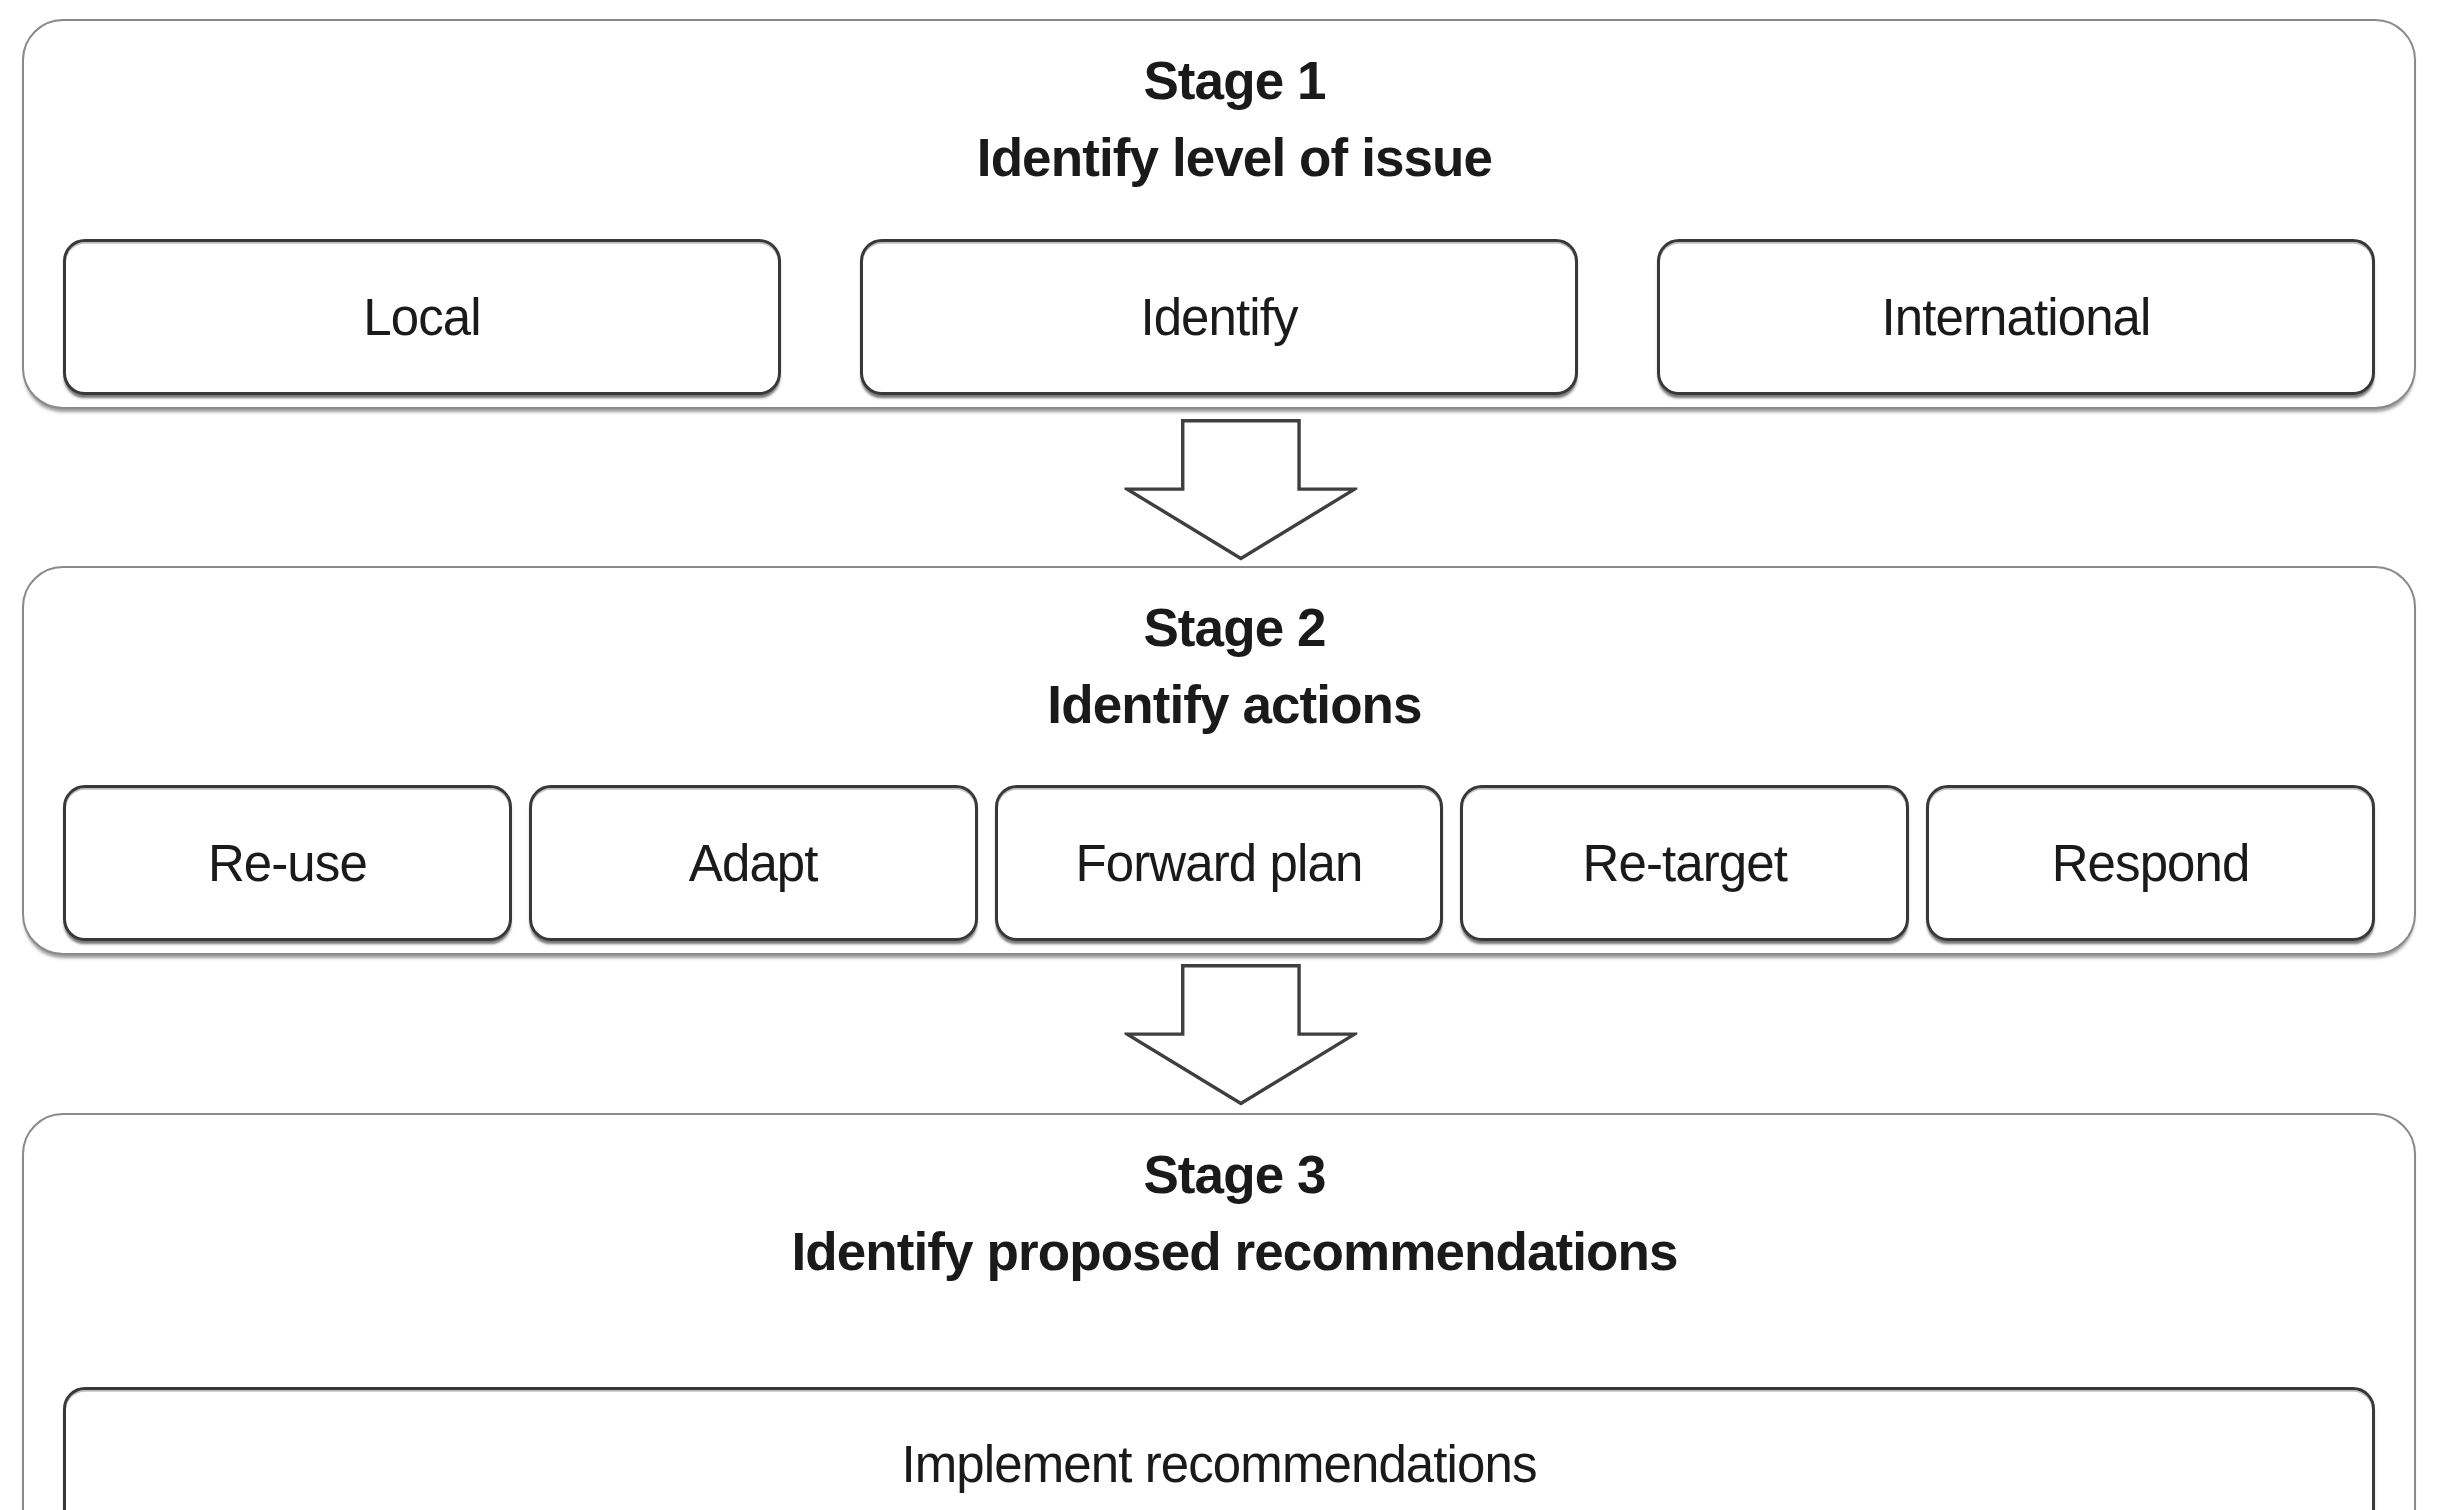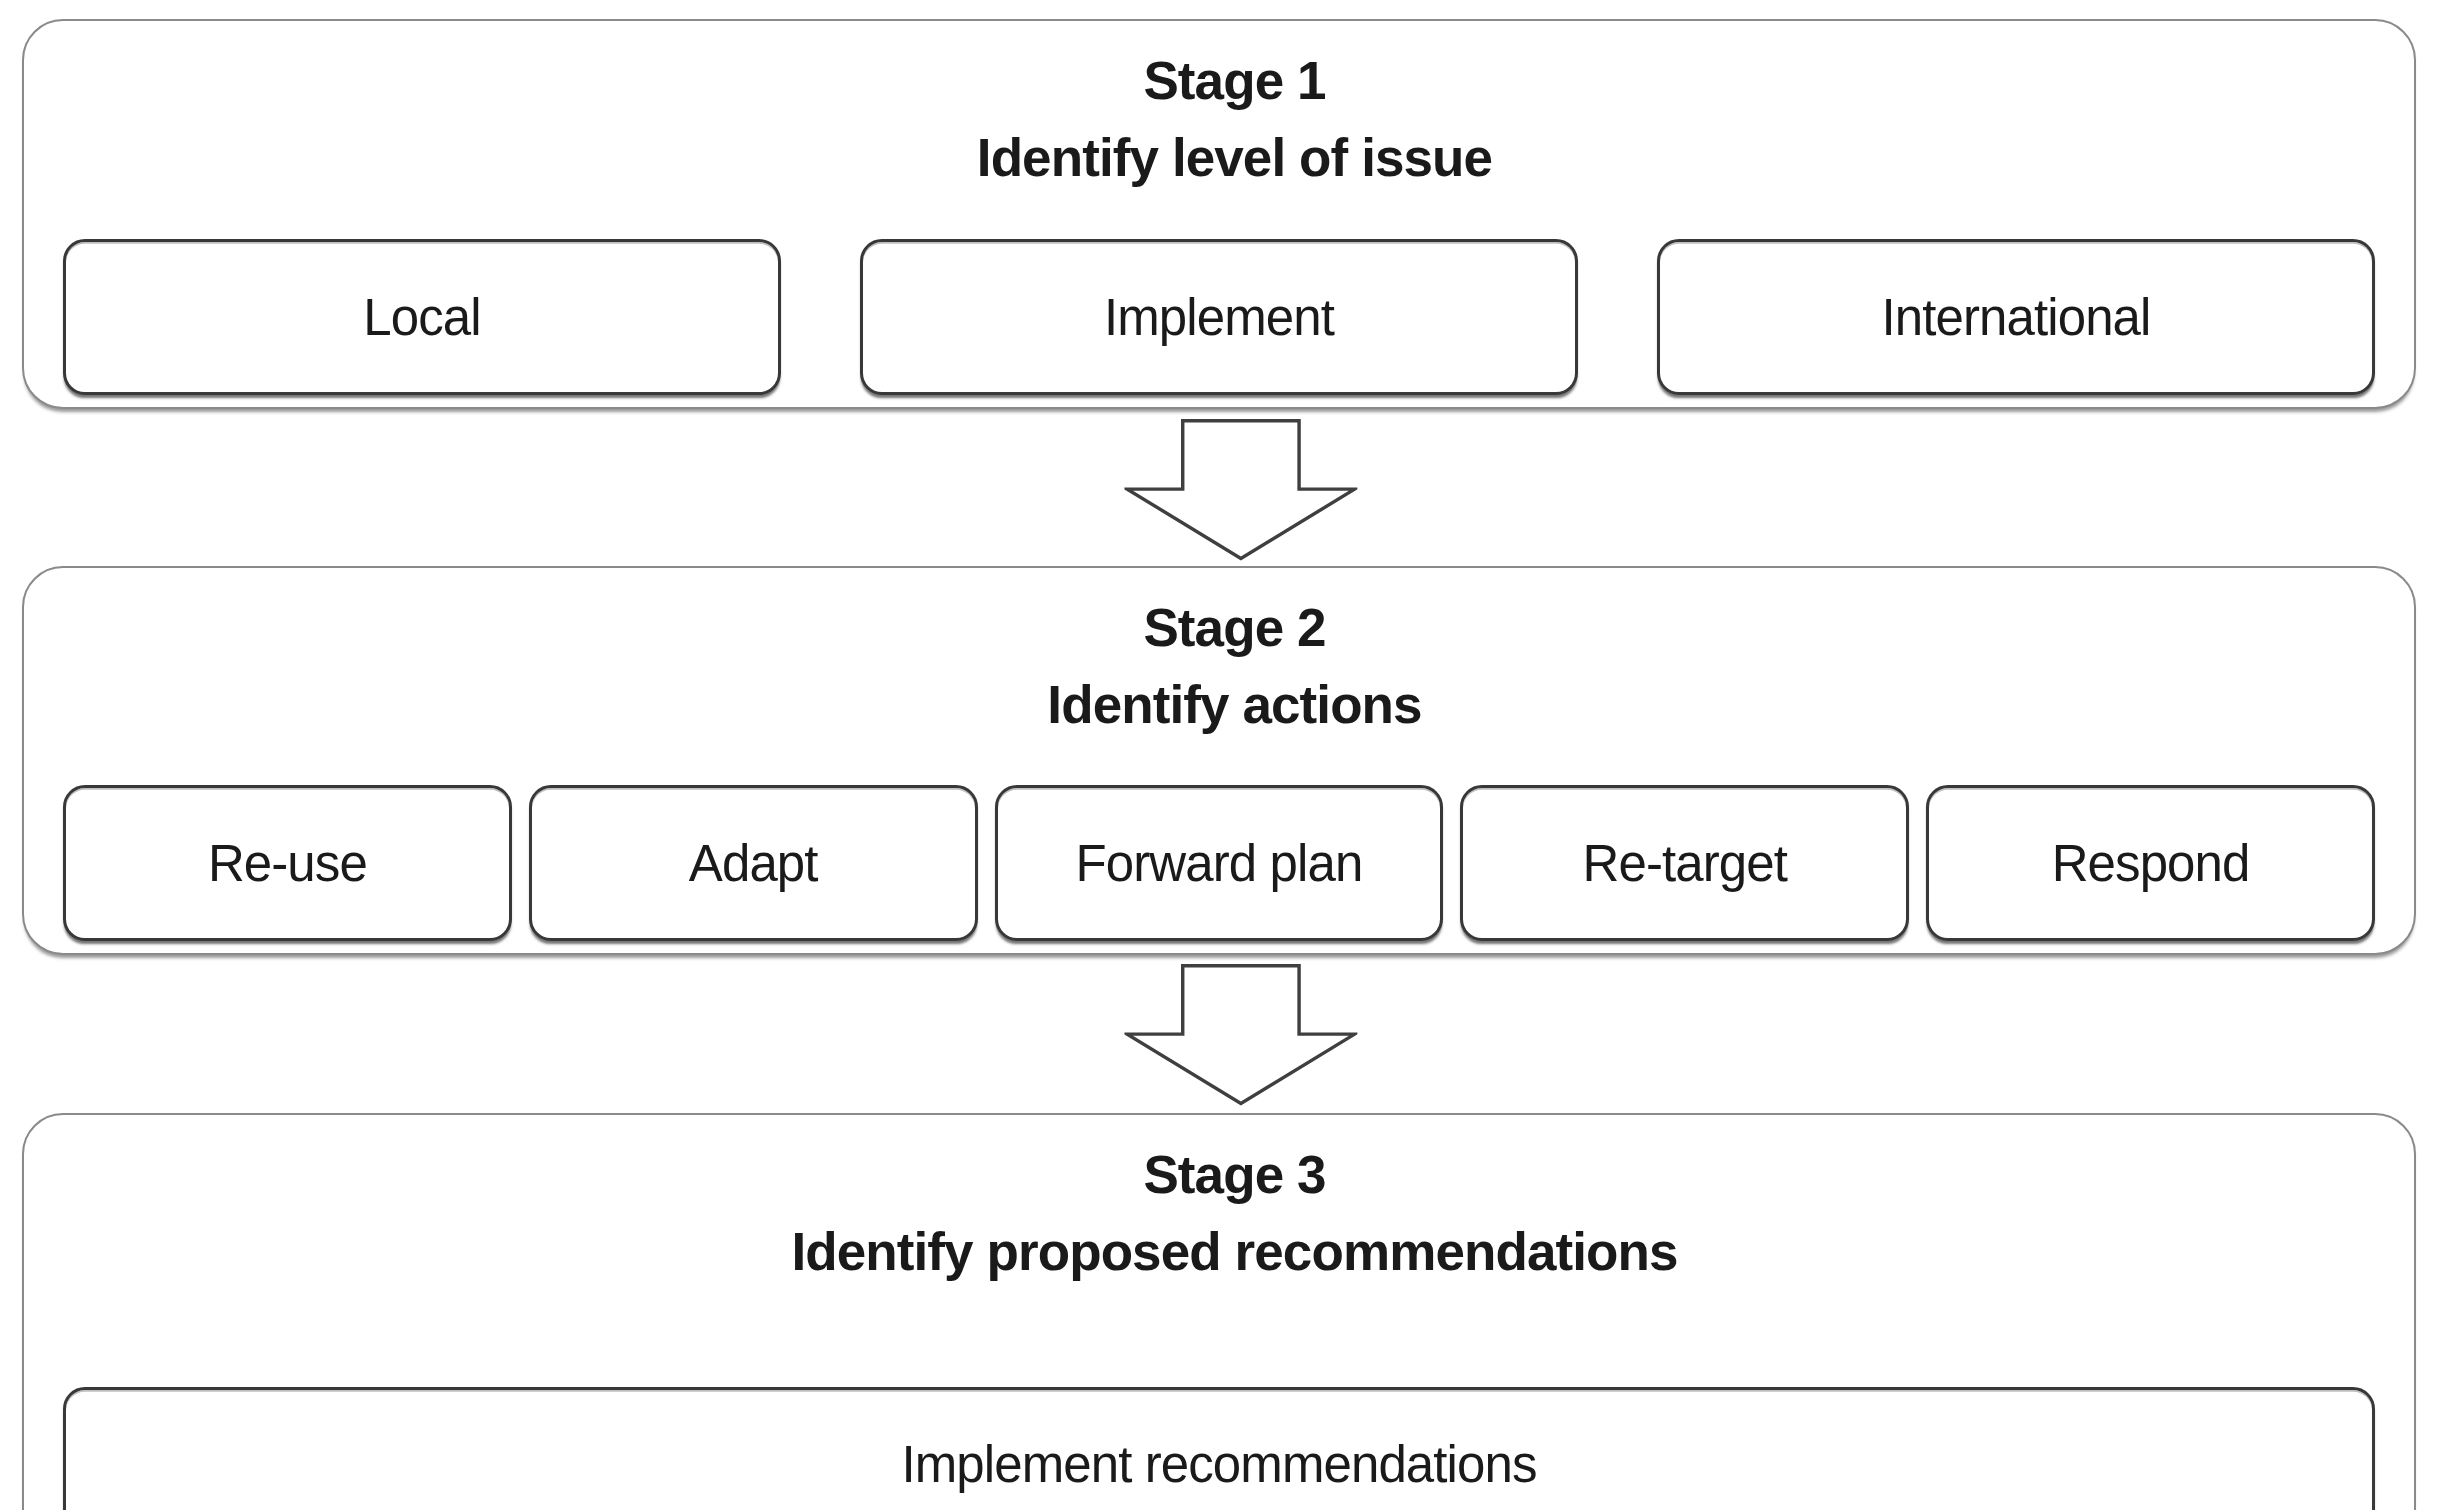--- a/index.html
+++ b/index.html
@@ -76,21 +76,21 @@
 
 <div class="diagram">
 
   <div class="stage">
     <div class="stage-header">
       <div>Stage 1</div>
       <div>Identify level of issue</div>
     </div>
     <div class="box-row gap-lg">
       <div class="node">Local</div>
-      <div class="node">Implement</div>
+      <div class="node">Identify</div>
       <div class="node">International</div>
     </div>
   </div>
 
   <div class="arrow-wrap first">
     <svg width="233" height="142" viewBox="0 0 272 166">
       <polygon points="68,2 204,2 204,82 269,82 136,163 3,82 68,82" fill="#ffffff" stroke="#3f3f3f" stroke-width="4" stroke-linejoin="miter"></polygon>
     </svg>
   </div>
 

